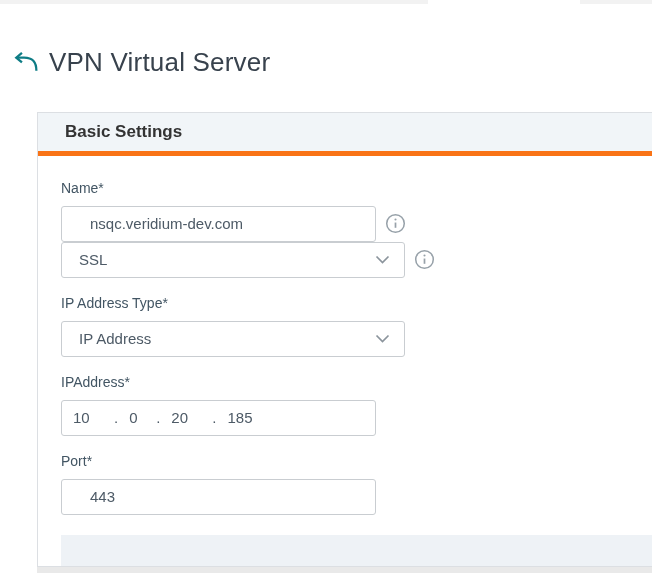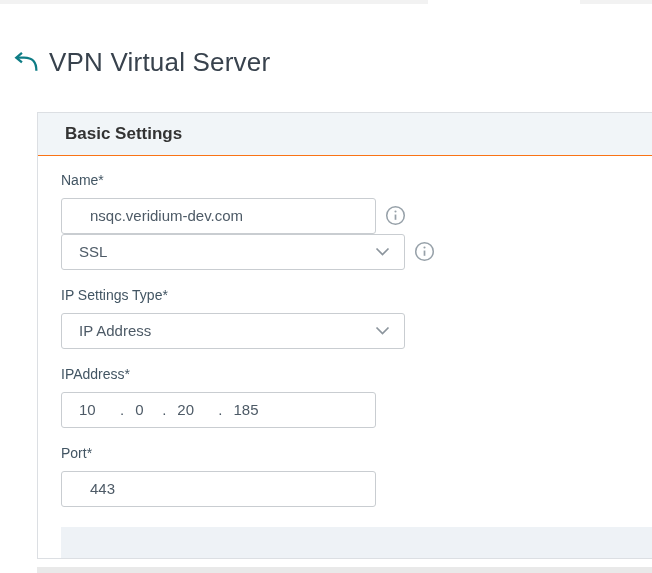--- a/index.html
+++ b/index.html
@@ -37,32 +37,32 @@
   .panel {
     margin-left:37px;
     margin-top:15px;
     border:1px solid #dcdfe3;
     border-right:none;
     width:615px;
   }
   .panel-header {
     height:43px;
     background:#f1f5f8;
-    border-bottom:1px solid #f97316;
+    border-bottom:5px solid #f97316;
     display:flex; align-items:center;
     padding-left:27px;
     font-size:17px; font-weight:700; color:#333333;
   }
   .panel-body { padding:16px 0 0 23px; background:#ffffff; }
 
   .field-label {
     font-size:14px; color:#425563;
     margin:17px 0 10px 0;
   }
-  .field-label.first { margin-top:0; }
+  .field-label.first { margin-top:8px; }
 
   .control-row { display:flex; align-items:center; gap:8px; }
 
   .text-input {
     width:315px; height:36px;
     border:1px solid #c9cdd1; border-radius:3px;
     font-family:"Liberation Sans", sans-serif;
     font-size:15px; color:#4d5a66;
     padding-left:28px;
     background:#ffffff;
@@ -77,21 +77,21 @@
     font-size:15px; color:#4d5a66;
     background:#ffffff;
     cursor:pointer;
   }
   .select-box .select-value { flex:1; }
 
   .ip-box {
     width:315px; height:36px;
     border:1px solid #c9cdd1; border-radius:3px;
     display:flex; align-items:center;
-    padding-left:17px; gap:11px;
+    padding-left:11px; gap:11px;
     background:#ffffff;
   }
   .ip-octet {
     width:30px; border:none; outline:none;
     font-family:"Liberation Sans", sans-serif;
     font-size:15px; color:#4d5a66;
     padding:0; background:transparent;
   }
   .ip-octet.narrow { width:16px; }
   .ip-dot { font-size:15px; color:#4d5a66; }
@@ -174,21 +174,21 @@
         <span style="display:flex;">
           <svg width="21" height="21" viewBox="0 0 22 22" fill="none">
             <circle cx="11" cy="11" r="9.2" stroke="#97a1a9" stroke-width="1.6"></circle>
             <line x1="11" y1="10" x2="11" y2="15.5" stroke="#97a1a9" stroke-width="1.8"></line>
             <circle cx="11" cy="6.8" r="1.1" fill="#97a1a9"></circle>
           </svg>
         </span>
       </button>
     </div>
 
-    <div class="field-label">IP Settings Type*</div>
+    <div class="field-label">IP Address Type*</div>
     <div class="control-row">
       <div class="select-box">
         <span class="select-value">IP Address</span>
         <span style="display:flex;">
           <svg width="15" height="9" viewBox="0 0 15 9" fill="none">
             <path d="M1.5 1.5 L7.5 7.5 L13.5 1.5" stroke="#8b949c" stroke-width="1.7" fill="none"></path>
           </svg>
         </span>
       </div>
     </div>

